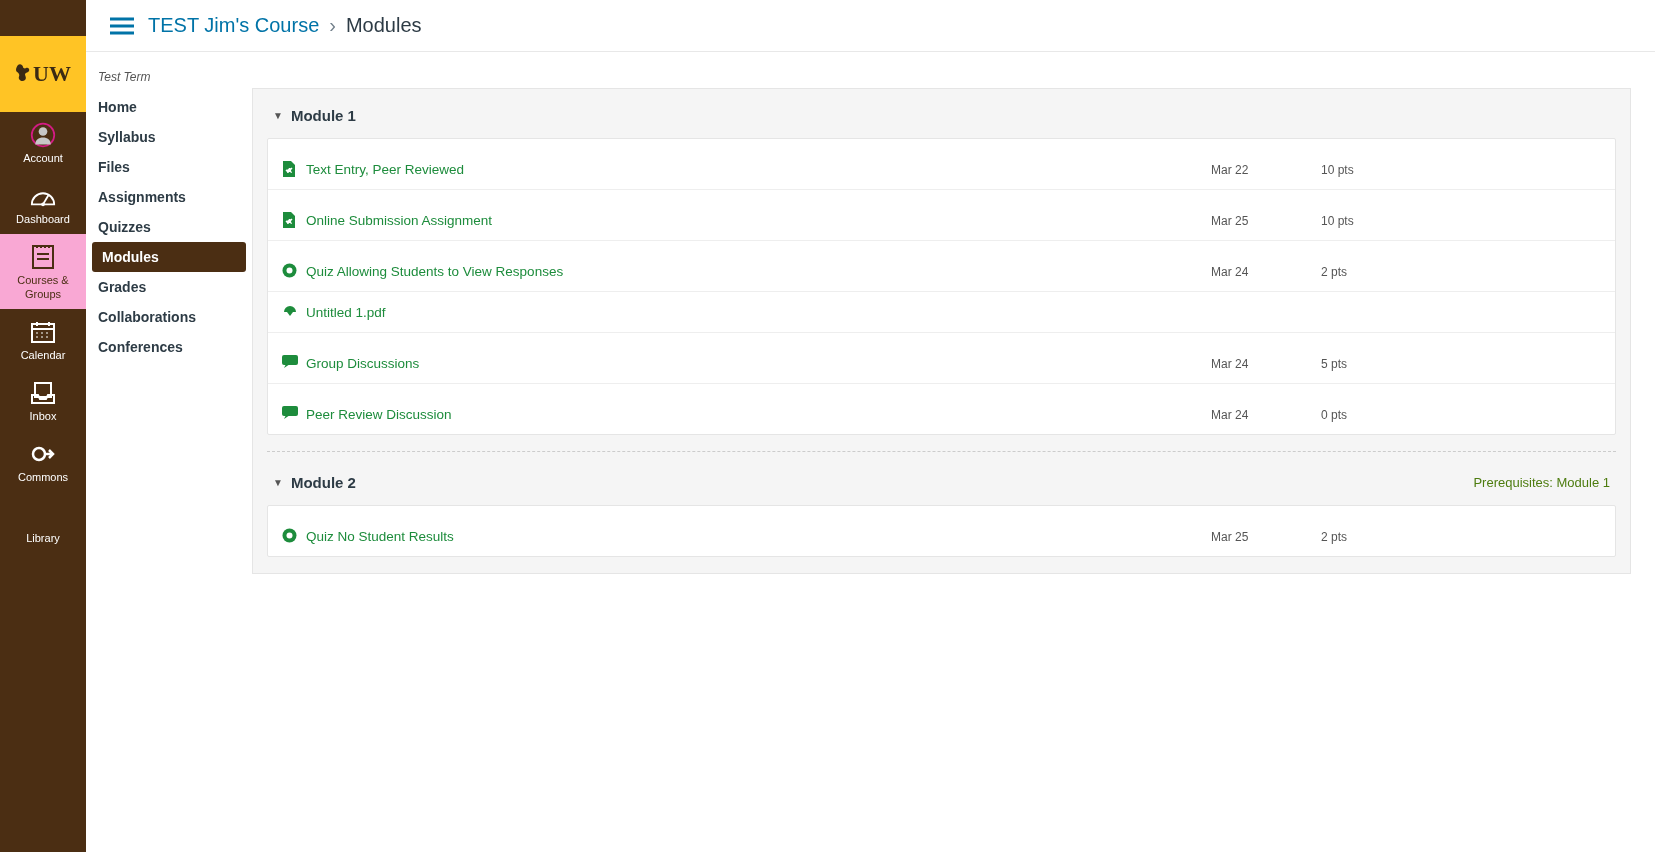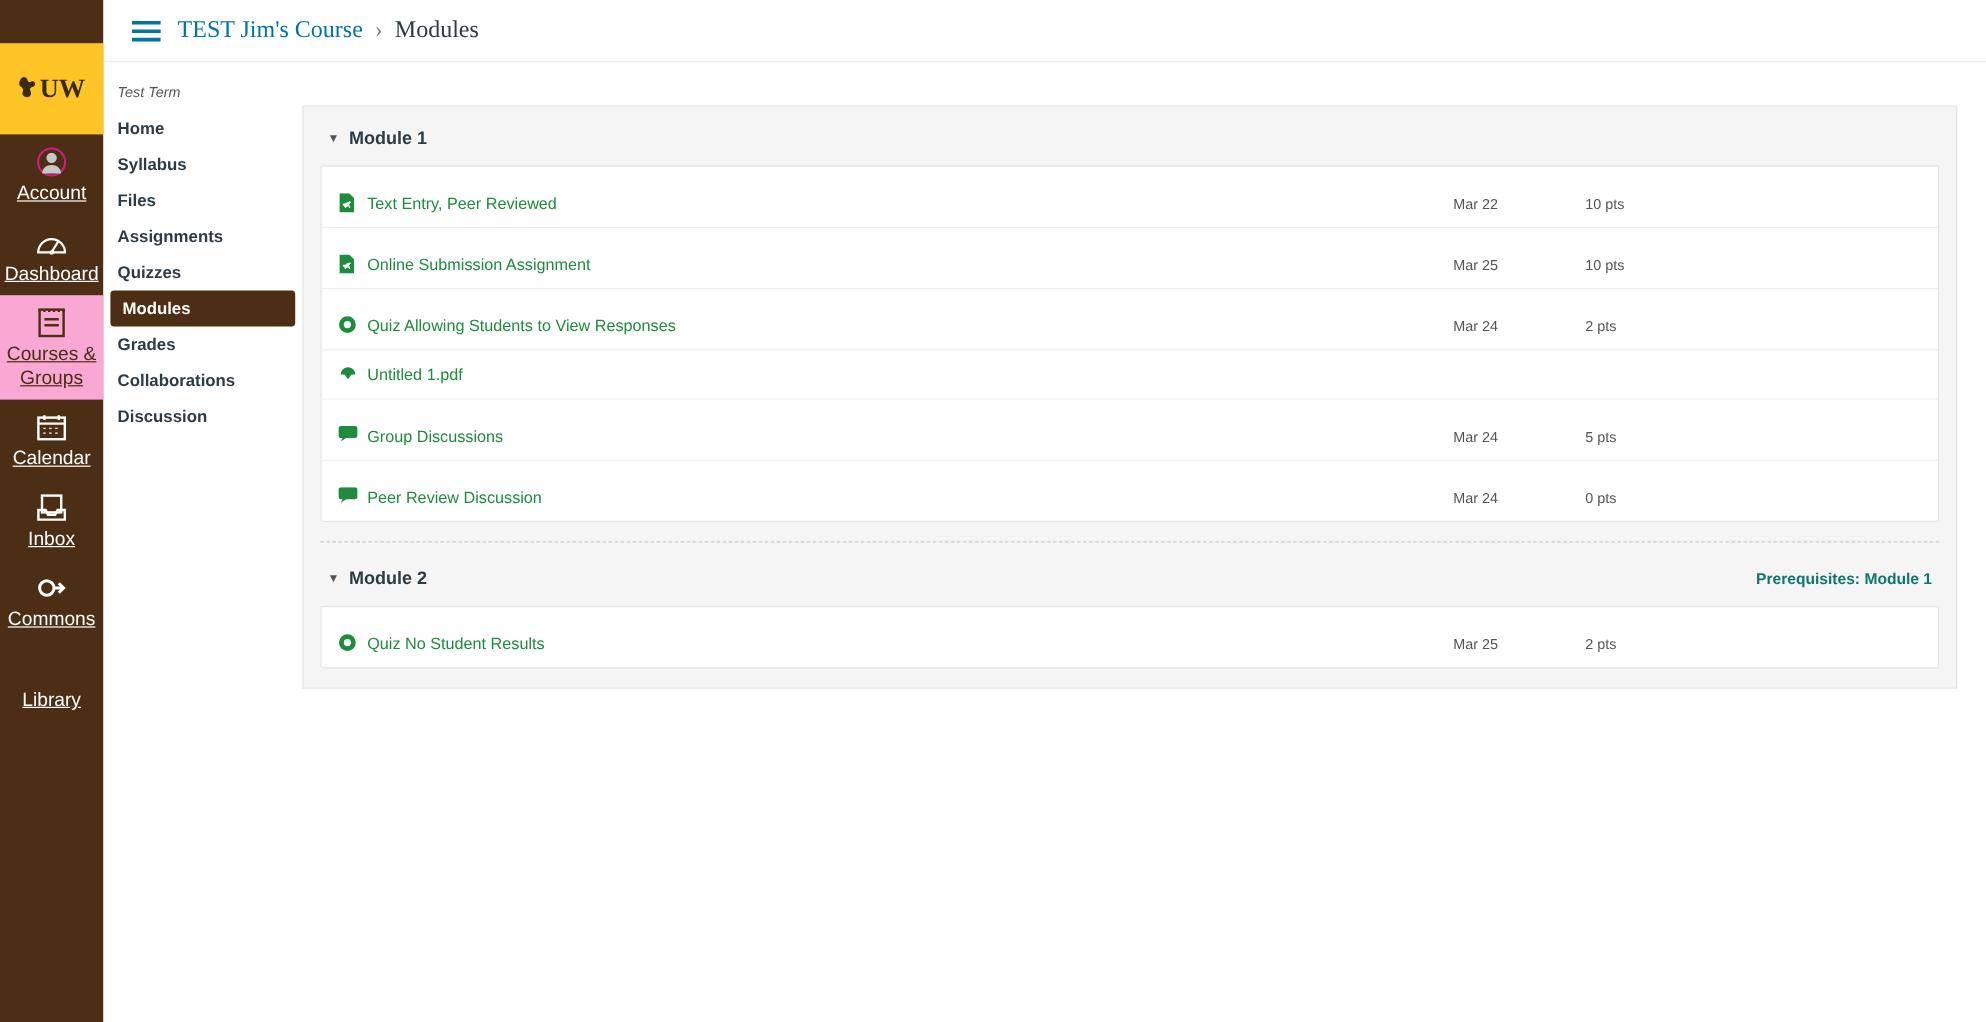--- a/index.html
+++ b/index.html
@@ -6,44 +6,44 @@
 body { font-family: "Helvetica Neue", Arial, sans-serif; font-size: 14px; color: #2d3b45; background: #fff; }
 .app { display: flex; min-height: 100vh; }
 
 
 .global-nav { width: 86px; background: #4b2e13; color: #fff; display: flex; flex-direction: column; align-items: center; }
 .logo-box { width: 86px; height: 76px; background: #ffc425; display: flex; align-items: center; justify-content: center; margin-top: 36px; }
 .logo-text { font-family: Georgia, serif; font-weight: bold; font-size: 22px; color: #3b2a14; display: flex; align-items: center; gap: 2px; }
 .nav-item { width: 86px; padding: 10px 0 8px 0; display: flex; flex-direction: column; align-items: center; gap: 4px; color: #fff; cursor: pointer; }
 .nav-item.active { background: #f9a8d4; color: #4b2e13; }
 .nav-icon { width: 26px; height: 26px; display:flex; align-items:center; justify-content:center; }
-.nav-label { font-size: 16px; text-align: center; line-height: 1.2; text-decoration: underline; }
+.nav-label { font-size: 11px; text-align: center; line-height: 1.2; }
 .nav-label.two { white-space: pre-line; }
 
 
 .main { flex: 1; display: flex; flex-direction: column; }
 .topbar { display: flex; align-items: center; gap: 14px; padding: 14px 24px 14px 24px; border-bottom: 1px solid #e8e8e8; }
 .hamburger { color: #0073a7; cursor: pointer; }
-.breadcrumb { font-size: 20px; display: flex; align-items: center; gap: 10px; font-family: Liberation Serif, serif; }
+.breadcrumb { font-size: 20px; display: flex; align-items: center; gap: 10px; }
 .crumb-link { color: #0073a7; cursor: pointer; }
 .crumb-sep { color: #73818c; }
 .crumb-current { color: #2d3b45; }
 
 .body { display: flex; flex: 1; }
 .course-nav { width: 166px; padding: 18px 0; }
 .term { font-style: italic; font-size: 12px; color: #555; padding: 0 12px 8px 12px; }
 .cnav-item { padding: 7px 12px; font-size: 14px; color: #2d3b45; cursor: pointer; font-weight: bold; }
 .cnav-item.active { background: #4b2e13; color: #fff; border-radius: 3px; margin: 0 6px; padding: 7px 10px; }
 
 .content { flex: 1; padding: 36px 24px 24px 0; }
 .modules-wrap { border: 1px solid #e5e5e5; background: #f5f5f5; padding: 0; }
 .module { }
 .module-header { display: flex; align-items: center; padding: 18px 20px 14px 20px; font-weight: bold; font-size: 15px; color: #2d3b45; }
 .module-header .collapse-arrow { margin-right: 8px; font-size: 10px; color: #555; }
-.module-header .prereq { margin-left: auto; font-weight: bold; font-size: 13px; color: #0f766e; }
+.module-header .prereq { margin-left: auto; font-weight: normal; font-size: 13px; color: #4d7c0f; }
 .module-items { background: #fff; margin: 0 14px 16px 14px; border: 1px solid #e5e5e5; border-radius: 2px; }
 .module-item { display: flex; align-items: flex-end; padding: 12px 14px; border-bottom: 1px solid #eee; font-size: 13.5px; }
 .module-item:last-child { border-bottom: none; }
 .item-icon { width: 16px; height: 16px; margin-right: 8px; color: #1d8c3c; flex-shrink:0; }
 .item-title { color: #1d8c3c; cursor: pointer; flex: 0 0 auto; }
 .item-spacer { flex: 1; }
 .item-due { width: 110px; font-size: 12px; color: #555; margin-top: 12px; }
 .item-pts { width: 280px; font-size: 12px; color: #555; }
 .module-divider { border: none; border-top: 1px dashed #ccc; margin: 4px 14px; }
 
@@ -152,21 +152,21 @@
         <div class="term">Test Term</div>
         <div id="cnav">
             <div class="cnav-item">Home</div>
             <div class="cnav-item">Syllabus</div>
             <div class="cnav-item">Files</div>
             <div class="cnav-item">Assignments</div>
             <div class="cnav-item">Quizzes</div>
             <div class="cnav-item active">Modules</div>
             <div class="cnav-item">Grades</div>
             <div class="cnav-item">Collaborations</div>
-            <div class="cnav-item">Discussion</div>
+            <div class="cnav-item">Conferences</div>
           </div>
       </div>
 
       <div class="content">
         <div class="modules-wrap" id="modules">
             <div class="module">
               <div class="module-header">
                 <span class="collapse-arrow">▼</span>
                 <span>Module 1</span>
               </div>

